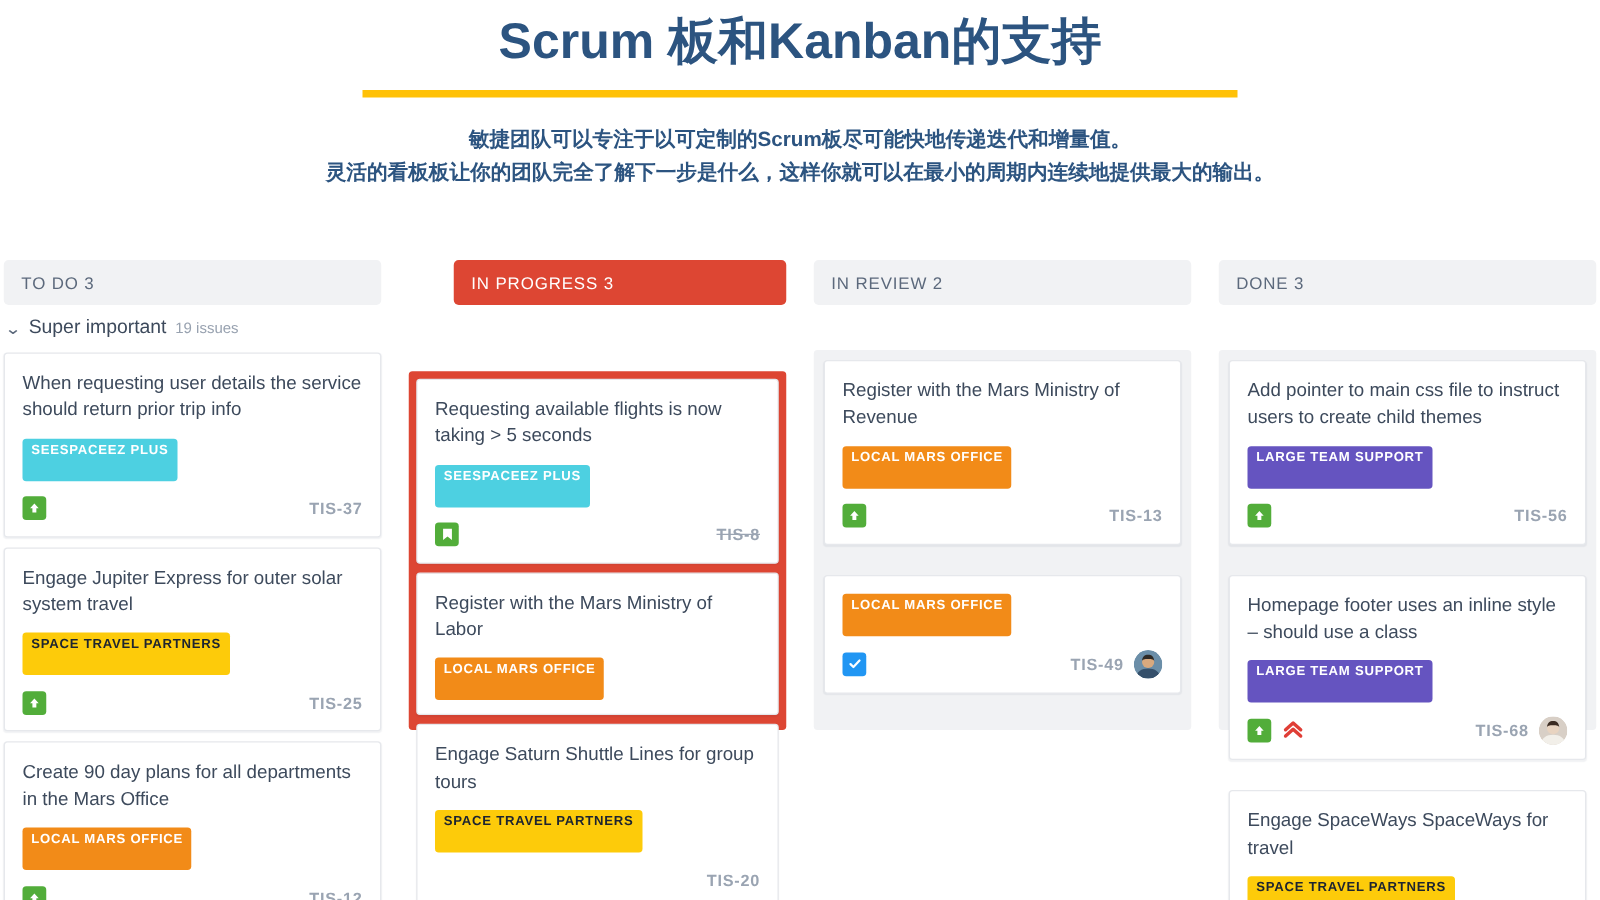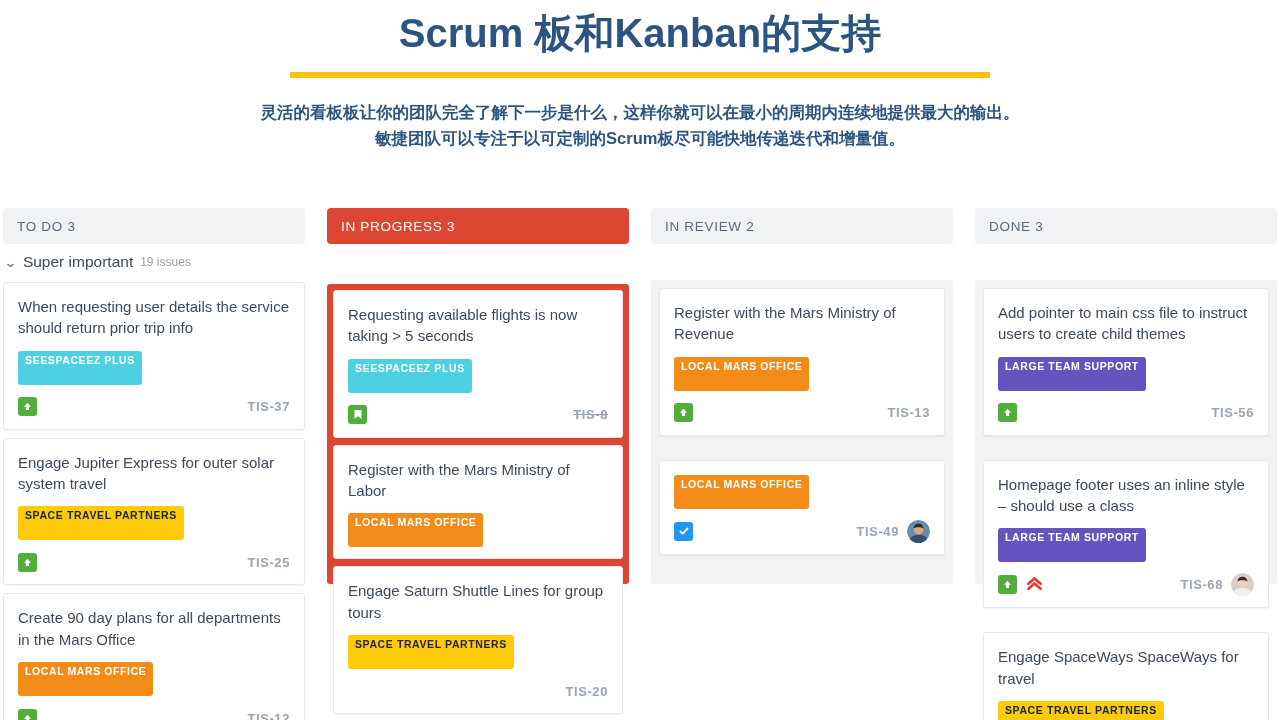--- a/index.html
+++ b/index.html
@@ -70,20 +70,21 @@
     letter-spacing: 0.7px;
     display: flex;
     align-items: center;
     padding-left: 14px;
     text-transform: uppercase;
     flex: none;
   }
   .col-header.active {
     background: #dd4633;
     color: #ffffff;
+    margin-left: 36px;
   }
 
   .swim-row {
     height: 36px;
     display: flex;
     align-items: center;
     gap: 7px;
     padding-left: 2px;
     flex: none;
   }
@@ -114,21 +115,21 @@
     background: #f1f2f4;
     border-radius: 3px;
     padding: 8px 8px 8px 8px;
     gap: 24px;
   }
   .cards.lane-active {
     background: #dd4633;
     border-radius: 3px;
     padding: 6px 6px 6px 6px;
     gap: 7px;
-    margin-top: 4px;
+    margin-top: 17px;
   }
   .cards.plain { padding-top: 2px; }
 
   .card {
     background: #ffffff;
     border: 1px solid #e6e8ec;
     border-radius: 3px;
     padding: 13px 14px 11px 14px;
     flex: none;
     box-shadow: 0 1px 1px rgba(9,30,66,0.06);
@@ -217,22 +218,22 @@
     display: block;
   }
 </style>
 </head>
 <body>
 
 <div class="header">
   <div class="slide-title">Scrum 板和Kanban的支持</div>
   <div class="title-rule"></div>
   <div class="subtitle">
+    <span class="line">敏捷团队可以专注于以可定制的Scrum板尽可能快地传递迭代和增量值。</span>
     <span class="line">灵活的看板板让你的团队完全了解下一步是什么，这样你就可以在最小的周期内连续地提供最大的输出。</span>
-    <span class="line">敏捷团队可以专注于以可定制的Scrum板尽可能快地传递迭代和增量值。</span>
   </div>
 </div>
 
 <div class="board" id="board">
     <div class="column col-todo">
       <div class="col-header">TO DO 3</div>
       <div class="swim-row">
         <span class="chevron-small">⌄</span>
         <span class="swim-title">Super important</span>
         <span class="swim-count">19 issues</span>

